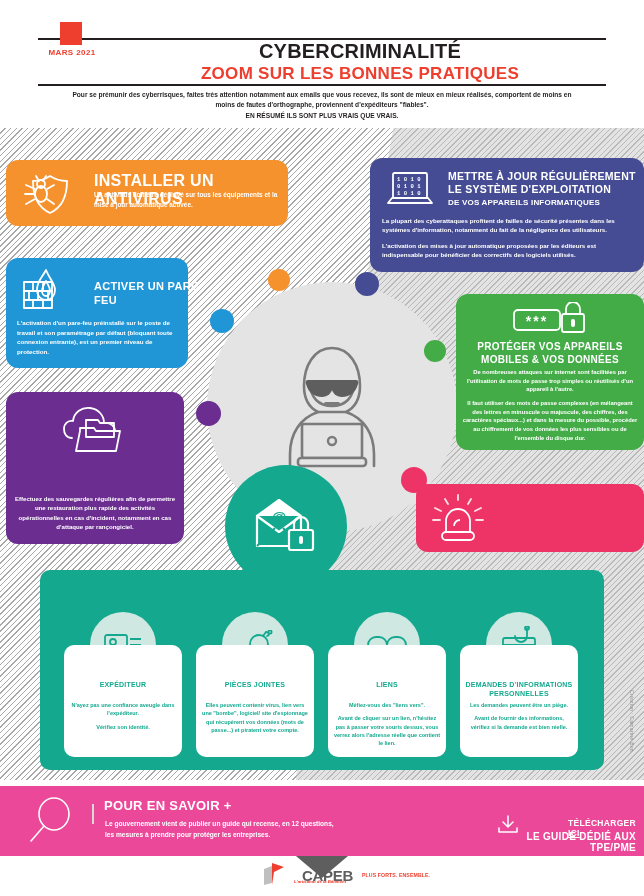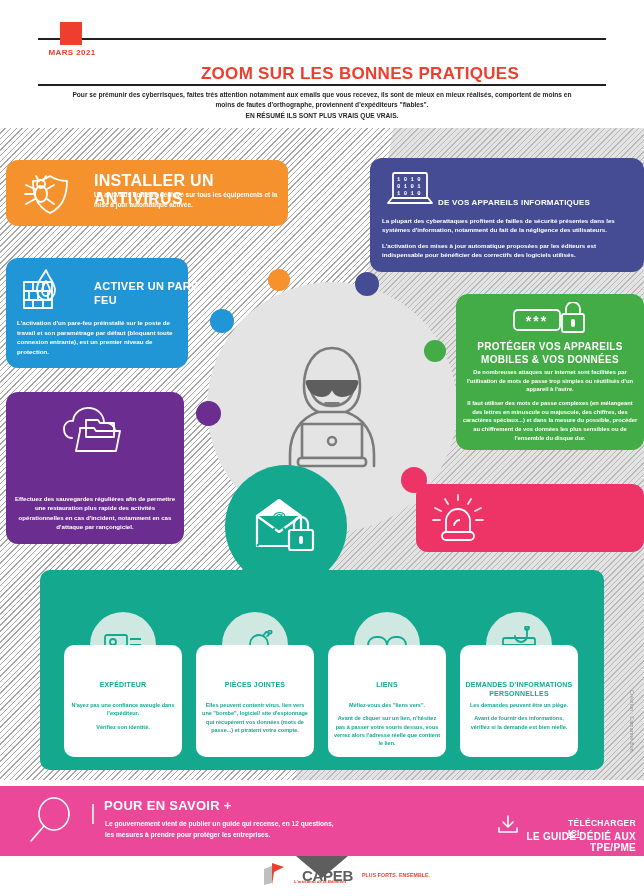--- a/index.html
+++ b/index.html
@@ -68,21 +68,21 @@
   
   .c-antivirus{left:6px;top:160px;width:282px;height:66px;background:#F5922D;}
   .c-antivirus .icon{position:absolute;left:14px;top:12px;width:52px;height:44px;}
   .c-antivirus .ttl{position:absolute;left:88px;top:12px;font-size:16px;}
   .c-antivirus .body{position:absolute;left:88px;top:30px;width:184px;font-size:6.4px;line-height:1.55;}
 
   
   .c-update{left:370px;top:158px;width:274px;height:114px;background:#454C93;}
   .c-update .icon{position:absolute;left:16px;top:12px;width:48px;height:40px;}
   .c-update .ttl{position:absolute;left:78px;top:12px;width:188px;font-size:10.5px;line-height:1.25;}
-  .c-update .ttl2{position:absolute;left:68px;top:40px;width:190px;font-size:8px;font-weight:bold;letter-spacing:.2px;}
+  .c-update .ttl2{position:absolute;left:78px;top:40px;width:190px;font-size:8px;font-weight:bold;letter-spacing:.2px;}
   .c-update .body{position:absolute;left:12px;top:58px;width:252px;font-size:6.2px;line-height:1.5;}
   .c-update .body p{margin:0 0 6px 0;}
 
   
   .c-firewall{left:6px;top:258px;width:182px;height:110px;background:#2196D6;}
   .c-firewall .icon{position:absolute;left:14px;top:10px;width:48px;height:44px;}
   .c-firewall .ttl{position:absolute;left:70px;top:22px;width:108px;font-size:11px;line-height:1.25;margin-left:18px;}
   .c-firewall .body{position:absolute;left:11px;top:60px;width:168px;font-size:6.2px;line-height:1.55;}
 
   
@@ -146,20 +146,21 @@
 </style>
 </head>
 <body>
 
 <div class="page">
 
   <div class="header">
     <div class="hdr-rule top"></div>
     <div class="date-chip"></div>
     <div class="date-txt">MARS 2021</div>
+    <div class="main-title">CYBERCRIMINALITÉ</div>
     <div class="sub-title">ZOOM SUR LES BONNES PRATIQUES</div>
     <div class="hdr-rule bot"></div>
     <div class="intro">
       <span>Pour se prémunir des cyberrisques, faites très attention notamment aux emails que vous recevez, ils sont de mieux en mieux réalisés,</span>
       <span>comportent de moins en moins de fautes d'orthographe, proviennent d'expéditeurs "fiables".</span>
       <span class="em">EN RÉSUMÉ ILS SONT PLUS VRAIS QUE VRAIS.</span>
     </div>
   </div>
 
   <div class="hatch"></div>
@@ -224,20 +225,21 @@
       <g fill="none" stroke="#fff" stroke-width="1.8" stroke-linejoin="round">
         <rect x="7" y="3" width="34" height="25" rx="1.5"></rect>
         <path d="M2 33 L46 33 L42 28 L6 28 Z"></path>
       </g>
       <g font-family="'Liberation Mono',monospace" font-size="5.6" fill="#fff" font-weight="bold">
         <text x="11" y="11">1 0 1 0</text>
           <text x="11" y="18">0 1 0 1</text>
           <text x="11" y="25">1 0 1 0</text>
       </g>
     </svg>
+    <div class="ttl">METTRE À JOUR RÉGULIÈREMENT LE SYSTÈME D'EXPLOITATION</div>
     <div class="ttl2">DE VOS APPAREILS INFORMATIQUES</div>
     <div class="body">
       <p>La plupart des cyberattaques profitent de failles de sécurité présentes dans les systèmes d'information, notamment du fait de la négligence des utilisateurs.</p>
       <p>L'activation des mises à jour automatique proposées par les éditeurs est indispensable pour bénéficier des correctifs des logiciels utilisés.</p>
     </div>
   </div>
 
   <div class="card c-firewall">
     <svg class="icon" viewBox="0 0 48 44">
       <g fill="none" stroke="#fff" stroke-width="1.8" stroke-linejoin="round" stroke-linecap="round">

